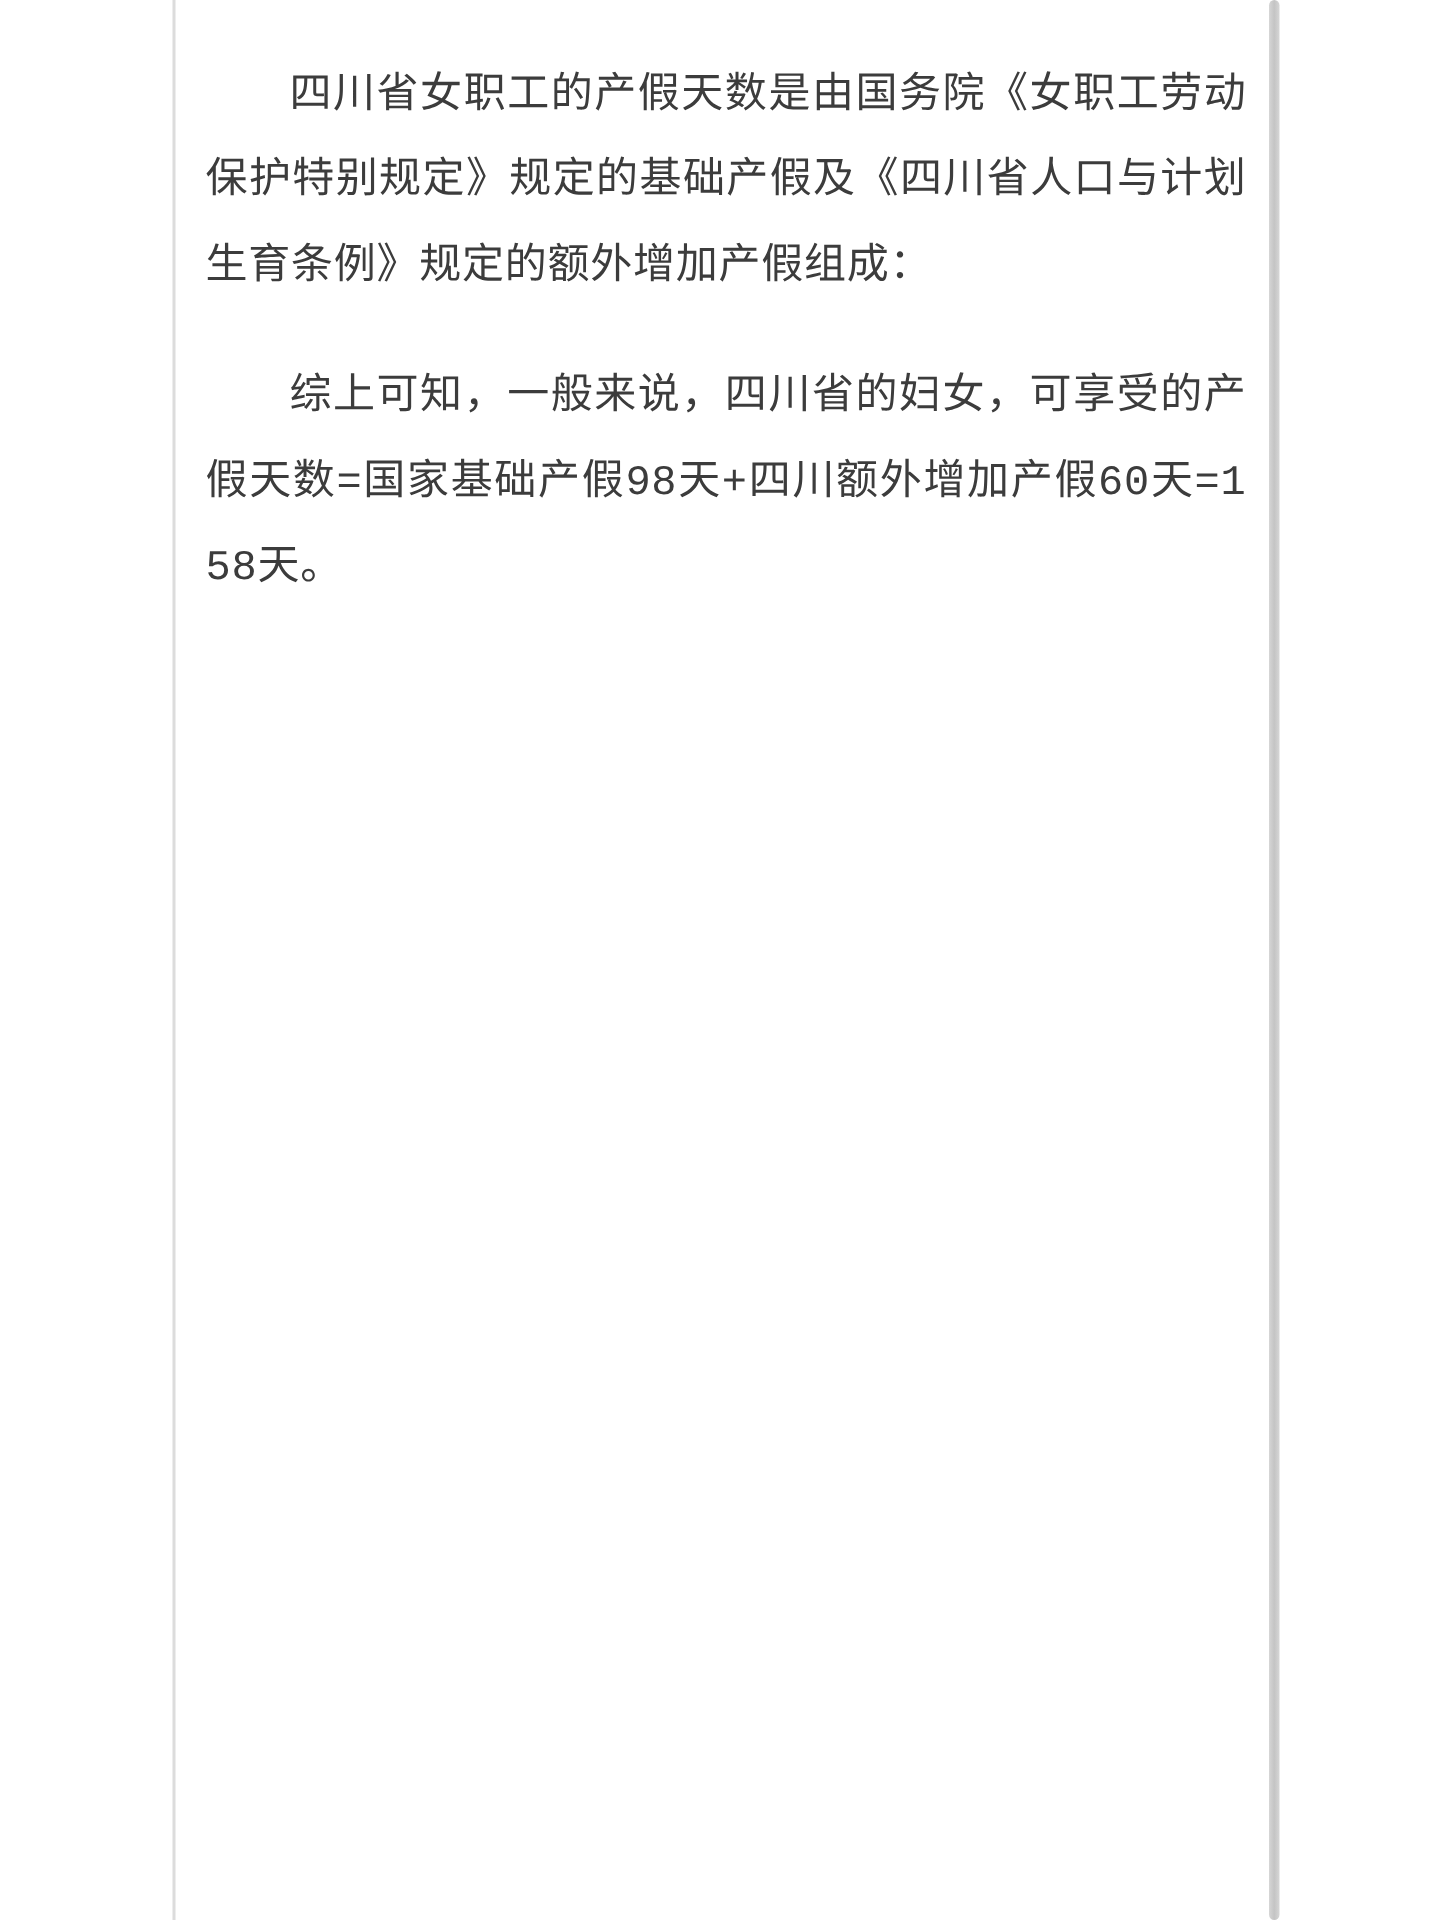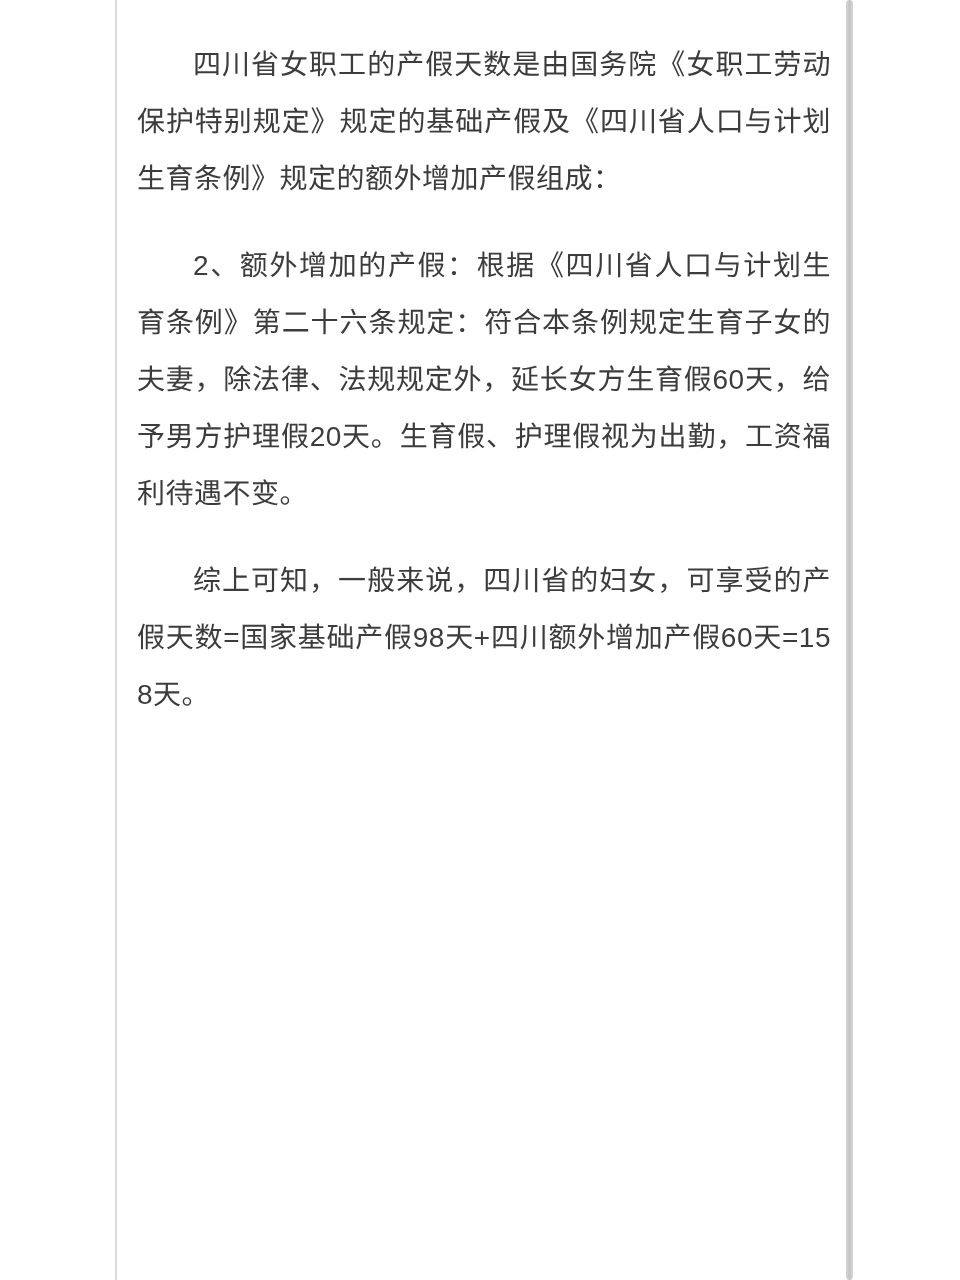--- a/index.html
+++ b/index.html
@@ -1,21 +1,21 @@
 <!DOCTYPE html>
 <html lang="zh-CN" style="--bg-color: #ffffff; --text-color: #3c3c3c; --left-border-color: #dcdcdc; --scrollbar-color: #c4c4c4;"><head>
 <meta charset="utf-8">
 <style>
   :root {
     --bg-color: #ffffff;
     --text-color: #3c3c3c;
     --left-border-color: #dcdcdc;
     --scrollbar-color: #c4c4c4;
   }
-  * { box-sizing: border-box; }
+  * { box-sizing: border-box; font-family: Liberation Mono, monospace; }
   html, body {
     margin: 0;
     padding: 0;
     background: var(--bg-color);
   }
   body {
     width: 960px;
     height: 1280px;
     font-family: "Liberation Sans", "DejaVu Sans", sans-serif;
     overflow: hidden;
@@ -65,16 +65,15 @@
 </style>
 </head>
 <body>
 
 <div class="canvas">
   <div class="left-border"></div>
   <div class="scrollbar"></div>
 
   <article class="content">
     <p>四川省女职工的产假天数是由国务院《女职工劳动保护特别规定》规定的基础产假及《四川省人口与计划生育条例》规定的额外增加产假组成：</p>
-    <p>2、额外增加的产假：根据《四川省人口与计划生育条例》第二十六条规定：符合本条例规定生育子女的夫妻，除法律、法规规定外，延长女方生育假60天，给予男方护理假20天。生育假、护理假视为出勤，工资福利待遇不变。</p>
     <p>综上可知，一般来说，四川省的妇女，可享受的产假天数=国家基础产假98天+四川额外增加产假60天=158天。</p>
   </article>
 </div>
 
 </body></html>

